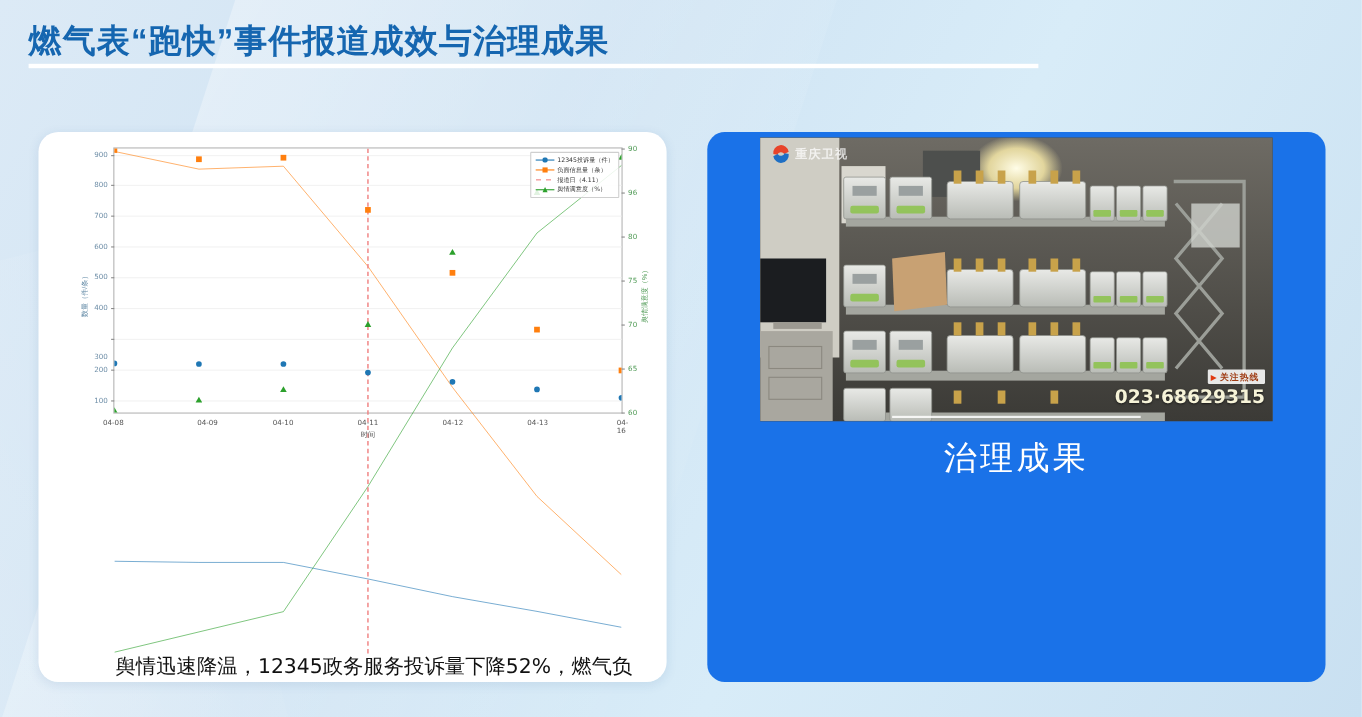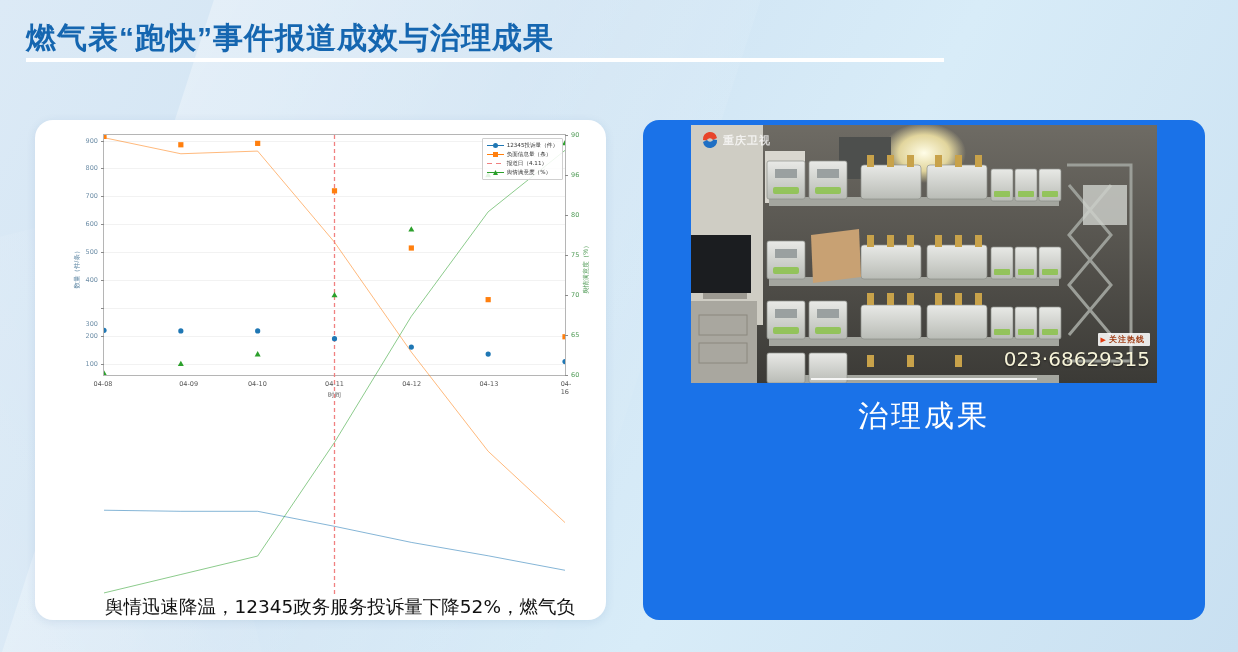--- a/index.html
+++ b/index.html
@@ -136,21 +136,21 @@
   .hotline {
     position: absolute; right: 7px; bottom: 12px; text-align: right;
   }
   .hotline-tag {
     display: inline-block; background: rgba(255,255,255,0.88);
     color: #9e3a12; font-size: 8px; font-weight: bold;
     padding: 1px 5px 1px 3px; border-radius: 1px; letter-spacing: 1px;
   }
   .hotline-tag .play { color: #e03a10; margin-right: 2px; font-size: 7px; }
   .hotline-num {
-    color: #f6f3d8; font-size: 20px; font-weight: normal;
+    color: #f6f3d8; font-size: 17px; font-weight: bold;
     letter-spacing: 0px; margin-top: 1px;
     text-shadow: 0 1px 2px rgba(0,0,0,0.6);
     font-family: "DejaVu Sans", sans-serif;
   }
   .photo-progress {
     position: absolute; left: 120px; right: 120px; bottom: 3px; height: 2px;
     background: rgba(255,255,255,0.85);
   }
   .right-heading {
     position: absolute; top: 276px; left: 0; width: 100%;

